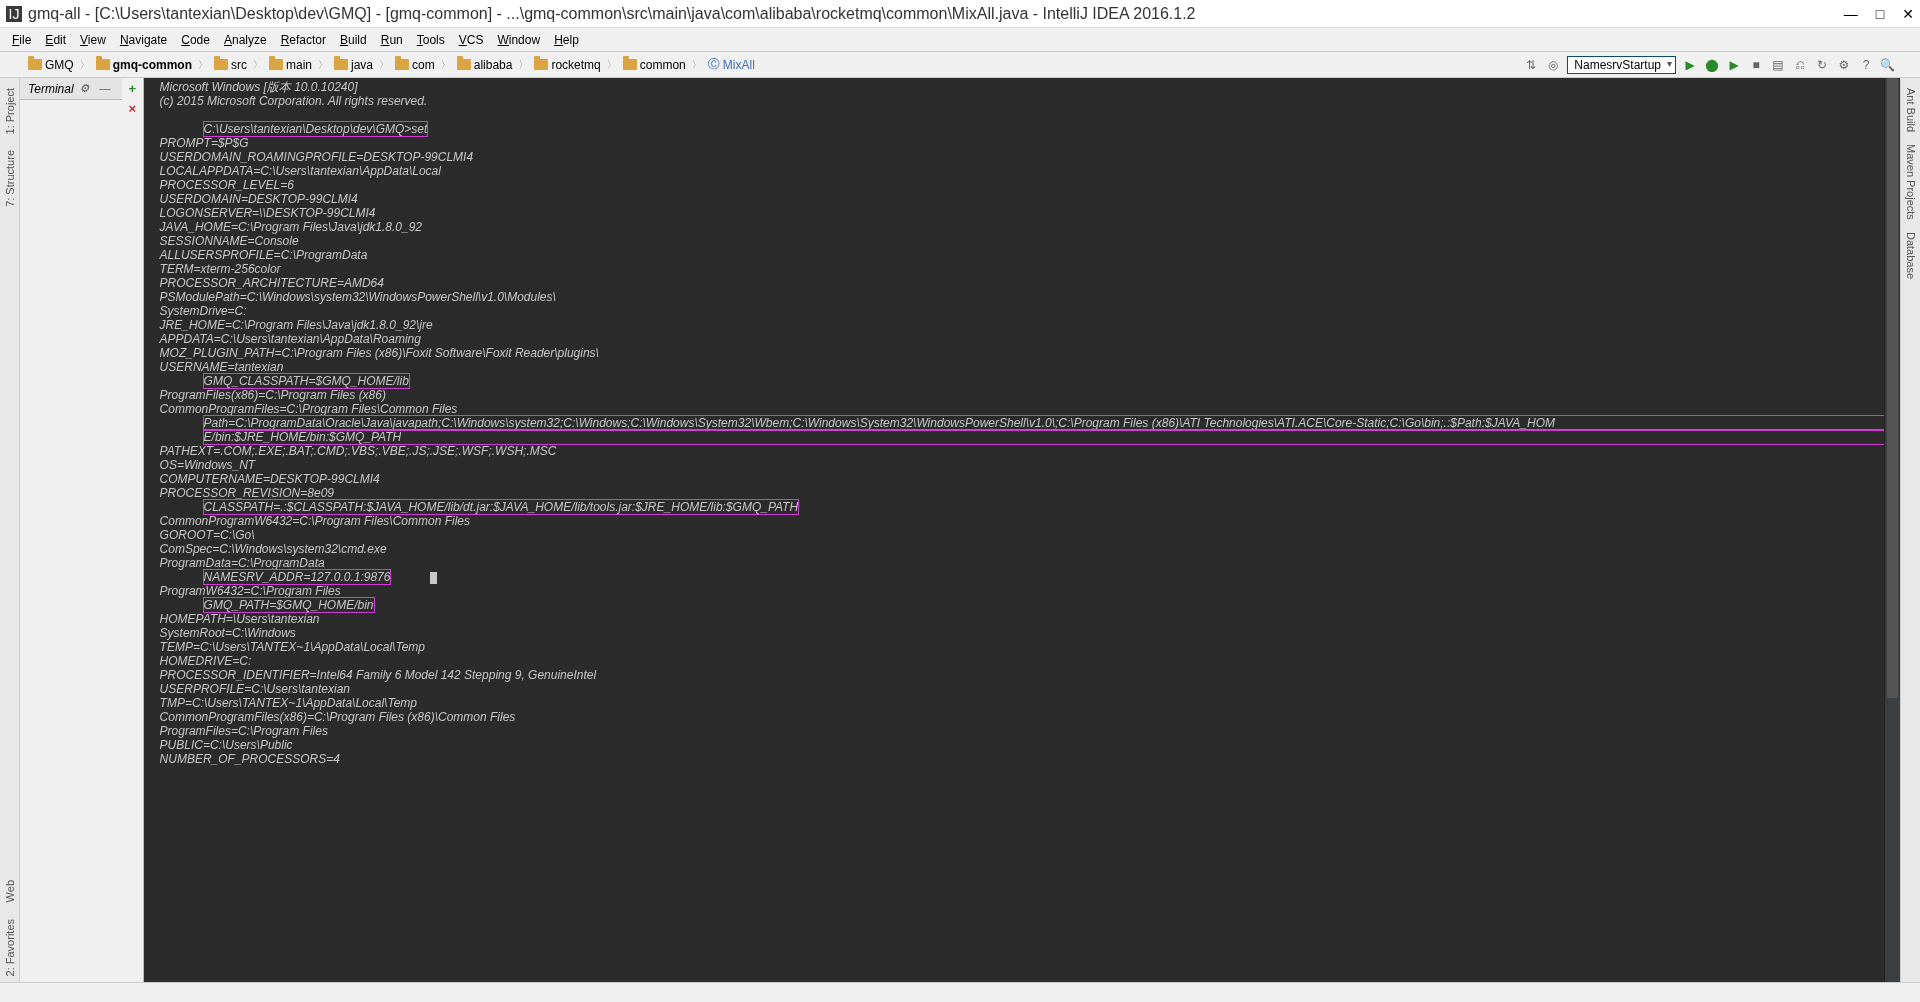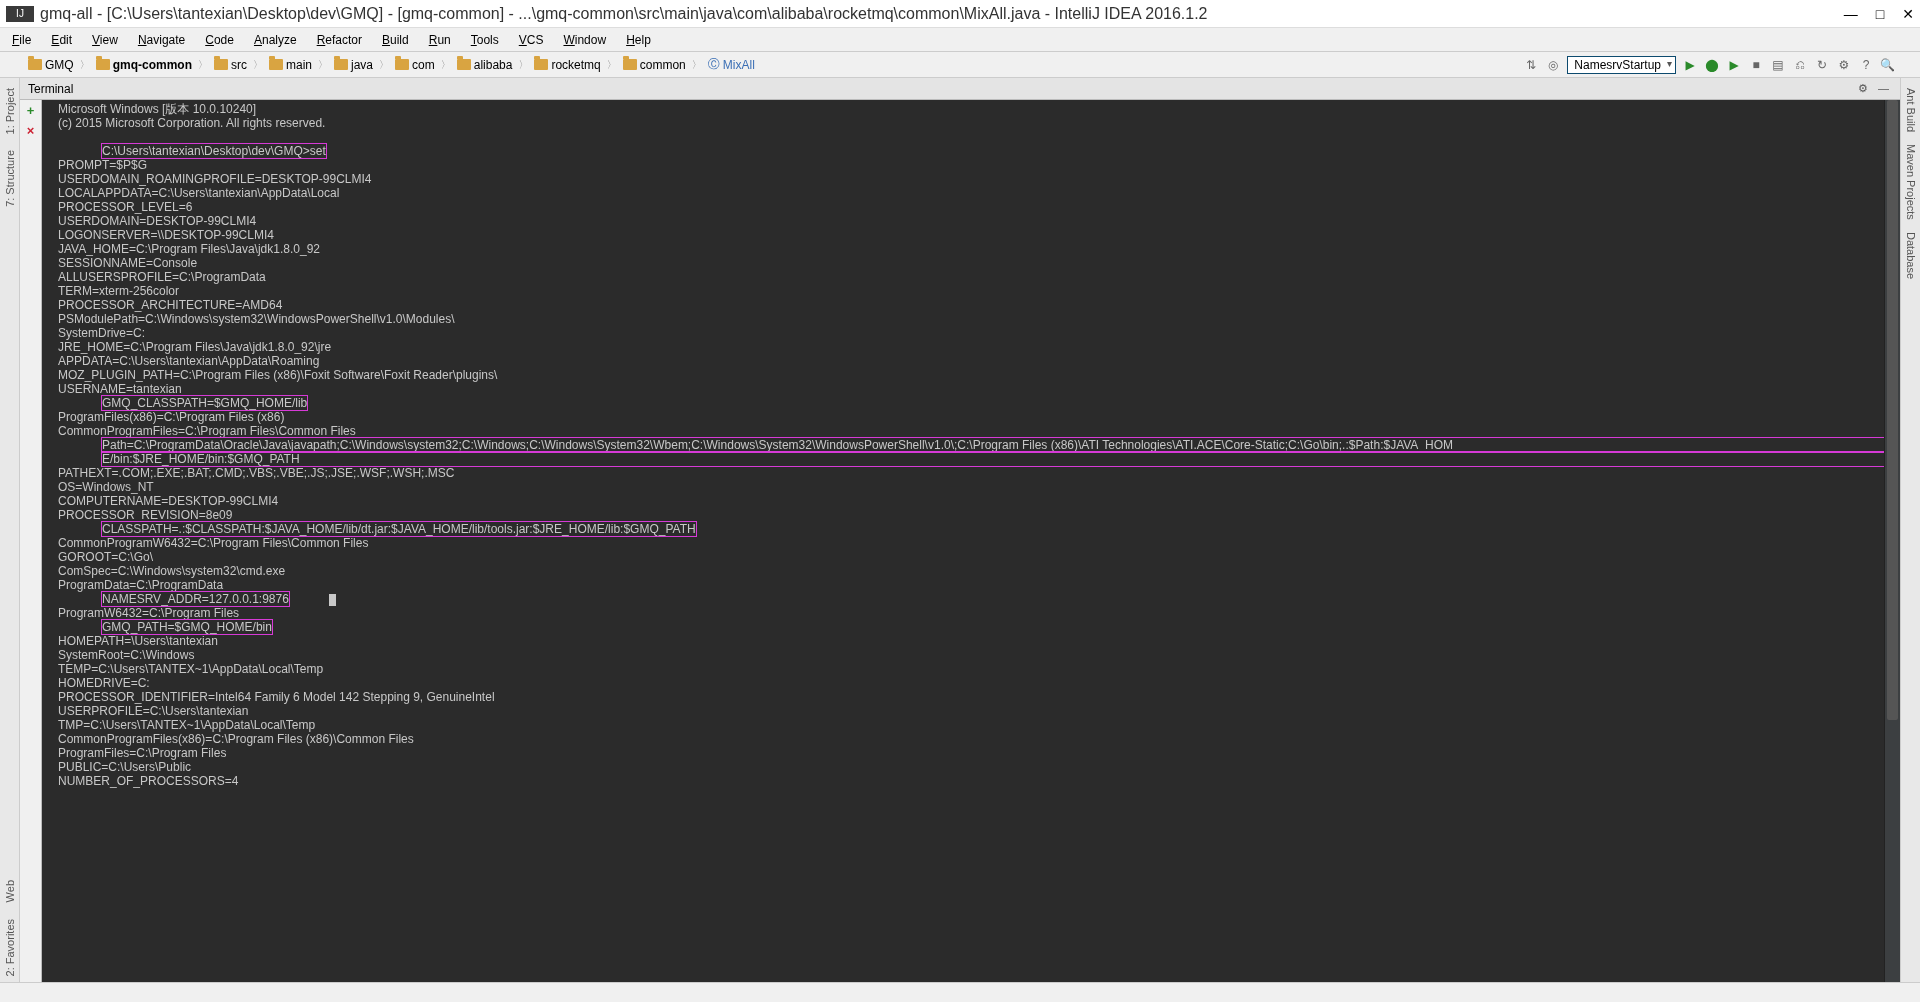--- a/index.html
+++ b/index.html
@@ -1,22 +1,22 @@
 <!DOCTYPE html>
 <html><head>
 <meta charset="utf-8">
 <style>
 * { margin:0; padding:0; box-sizing:border-box; font-family:"Segoe UI",Tahoma,sans-serif; }
 body { width:1920px; height:1002px; background:#f0f0f0; overflow:hidden; font-size:12px; color:#000; }
 .titlebar { height:28px; background:#fff; display:flex; align-items:center; padding:0 6px; border-bottom:1px solid #ddd; }
-.titlebar .app-icon { width:28px; height:16px; background:#3a3a3a; margin-right:6px; font-size:10px; color:#fff; text-align:center; line-height:16px; }
+.titlebar .app-icon { width:16px; height:16px; background:#3a3a3a; margin-right:6px; font-size:14px; color:#fff; text-align:center; line-height:16px; }
 .titlebar .title-text { flex:1; font-size:16px; color:#333; }
 .titlebar .win-btns { display:flex; gap:18px; font-size:14px; }
 .titlebar .win-btns span { cursor:default; }
-.menubar { height:24px; background:#f0f0f0; display:flex; align-items:center; padding:0 6px; gap:8px; border-bottom:1px solid #ccc; }
+.menubar { height:24px; background:#f0f0f0; display:flex; align-items:center; padding:0 6px; gap:2px; border-bottom:1px solid #ccc; }
 .menubar span { padding:2px 6px; font-size:12px; }
 .menubar span u { text-decoration:underline; }
 .navbar { height:26px; background:#f0f0f0; display:flex; align-items:center; padding:0 24px; border-bottom:1px solid #ccc; }
 .breadcrumb { display:flex; align-items:center; gap:2px; flex:1; }
 .crumb { display:flex; align-items:center; gap:3px; padding:1px 4px; font-size:12px; }
 .crumb .fld { width:14px; height:11px; background:#d9a441; border-radius:1px; position:relative; }
 .crumb .fld:before { content:""; position:absolute; top:-3px; left:0; width:6px; height:3px; background:#d9a441; border-radius:1px 1px 0 0; }
 .crumb.java { }
 .crumb.cls { color:#3b6fb5; }
 .crumb-sep { color:#888; font-size:10px; }
@@ -24,21 +24,21 @@
 .run-select { border:1px solid #0c4a6e; background:#fff; padding:1px 14px 1px 6px; font-size:12px; position:relative; }
 .run-select:after { content:"▾"; position:absolute; right:3px; top:1px; font-size:10px; color:#555; }
 .nav-icon { width:16px; height:16px; font-size:12px; text-align:center; line-height:16px; }
 .nav-icon.green { color:#2a8a2a; }
 .nav-icon.gray { color:#666; }
 .main { position:absolute; top:78px; left:0; right:0; bottom:20px; display:flex; }
 .left-gutter { width:20px; background:#e8e8e8; border-right:1px solid #ccc; display:flex; flex-direction:column; align-items:center; padding-top:4px; gap:4px; }
 .left-gutter .tab { writing-mode:vertical-rl; transform:rotate(180deg); font-size:11px; padding:6px 2px; color:#555; }
 .right-gutter { width:20px; background:#e8e8e8; border-left:1px solid #ccc; display:flex; flex-direction:column; align-items:center; padding-top:4px; }
 .right-gutter .tab { writing-mode:vertical-rl; font-size:11px; padding:6px 2px; color:#555; }
-.center { flex:1; display:flex; flex-direction:column; }
+.center { flex:1; display:flex; flex-direction:row;font-style:italic; }
 .tool-head { height:22px; background:#e4e4e4; border-bottom:1px solid #bbb; display:flex; align-items:center; padding:0 8px; font-size:12px; }
 .tool-head .title { flex:1; }
 .tool-head .ico { width:14px; height:14px; margin-left:6px; font-size:11px; color:#555; }
 .term-wrap { flex:1; display:flex; background:#2b2b2b; }
 .term-left { width:22px; background:#f0f0f0; border-right:1px solid #bbb; display:flex; flex-direction:column; align-items:center; padding-top:4px; gap:6px; }
 .term-left .btn { width:14px; height:14px; font-size:13px; line-height:14px; text-align:center; }
 .term-left .plus { color:#2a8a2a; font-weight:bold; }
 .term-left .x { color:#c23; font-weight:bold; }
 .term { flex:1; background:#2b2b2b; color:#c8c8c8; font-family:Consolas,"Courier New",monospace; font-size:12px; line-height:14px; padding:2px 16px; white-space:pre; overflow:hidden; position:relative; }
 .term .hl { outline:1px solid #d63ad6; display:inline-block;margin-left:44px; }

